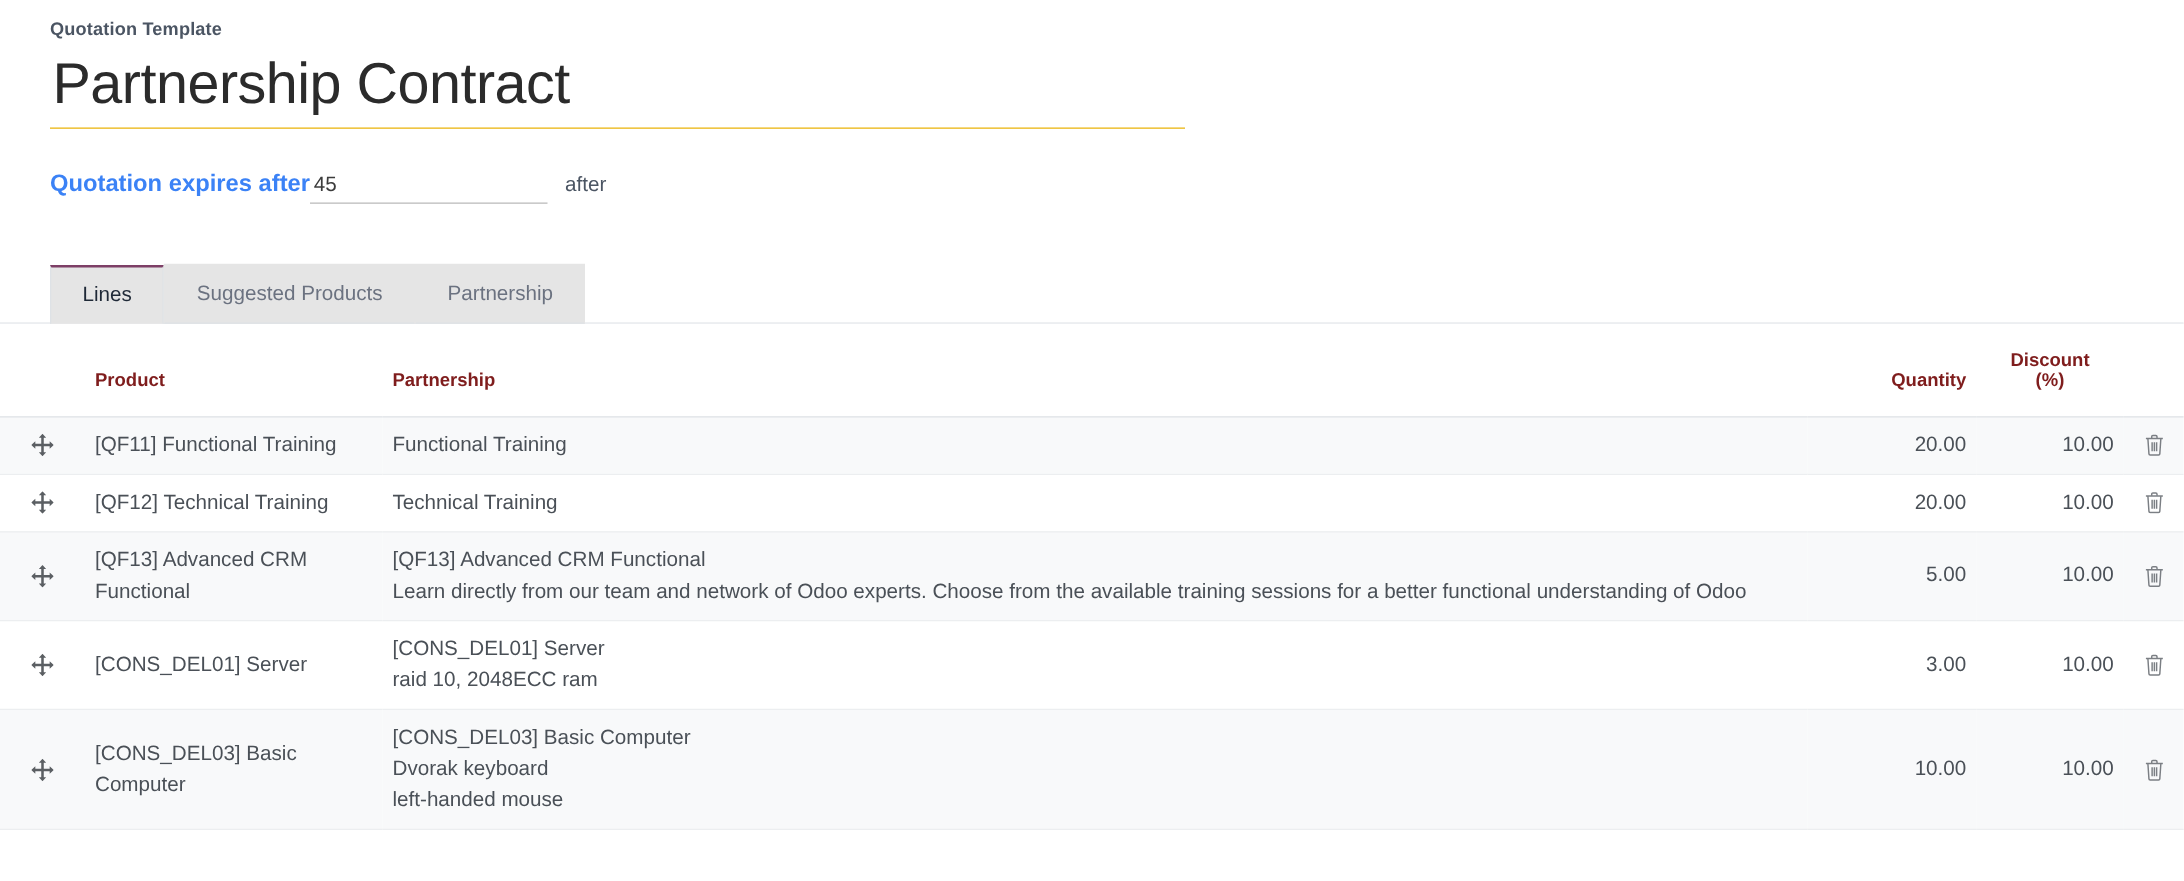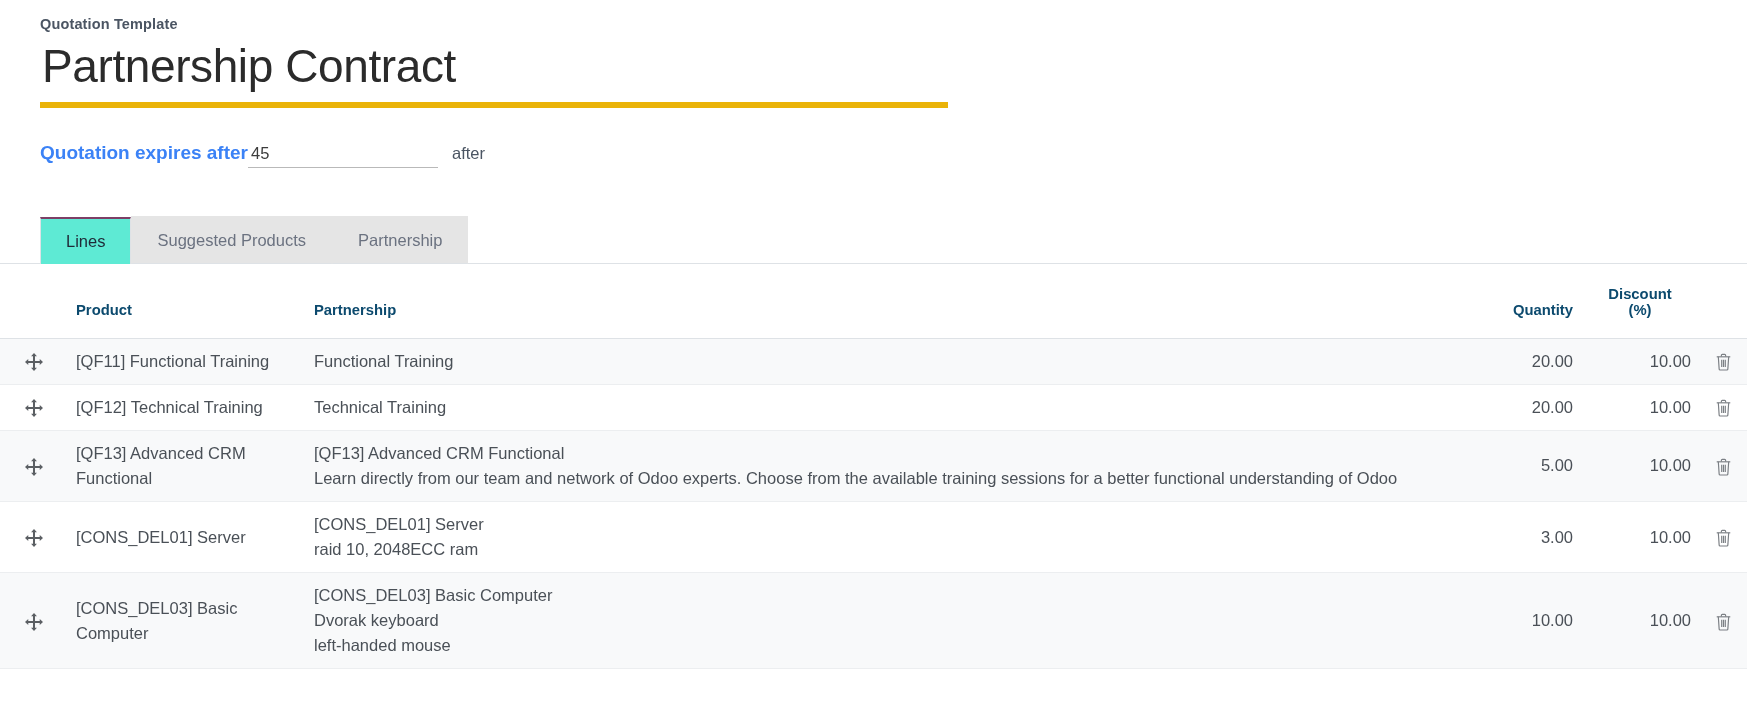--- a/index.html
+++ b/index.html
@@ -31,21 +31,21 @@
   .field-label-small {
     font-size: 14.5px;
     font-weight: 700;
     color: #4b5563;
     letter-spacing: .01em;
     line-height: 1.2;
     margin: 0 0 4px 0;
   }
   .title-wrap {
     width: 908px;
-    border-bottom: 6px solid #eab308;
+    border-bottom: 1px solid #eab308;
     padding-bottom: 4px;
   }
   .doc-title {
     font-size: 46px;
     font-weight: 400;
     color: #2b2b2b;
     line-height: 1.18;
     letter-spacing: -0.4px;
     margin: 0;
     padding: 2px 0 4px 2px;
@@ -96,39 +96,39 @@
     padding: 13px 25px 12px 25px;
     background: #e5e5e5;
     border: 1px solid transparent;
     border-bottom: none;
     line-height: 1.25;
     cursor: pointer;
     top: 1px;
     white-space: nowrap;
   }
   .tab.active {
-    background: #5eead4;
+    background: #e5e5e5;
     color: #1f2937;
     border-color: #dee2e6;
     border-top: 2px solid #7d3f66;
     padding-top: 12px;
   }
   .tab:not(.active) { border-bottom: 1px solid #dee2e6; }
 
   
   .lines-table {
     width: 100%;
     border-collapse: collapse;
     table-layout: fixed;
     font-size: 16.5px;
   }
   .lines-table thead th {
     font-size: 14.8px;
     font-weight: 700;
-    color: #0c4a6e;
+    color: #7f1d1d;
     padding: 22px 8px 20px 8px;
     border-bottom: 1px solid #dee2e6;
     vertical-align: bottom;
     background: #fff;
   }
   th.col-handle { width: 68px; }
   th.col-product { width: 238px; text-align: left; padding-left: 0; }
   th.col-desc { text-align: left; padding-left: 4px; }
   th.col-qty { width: 135px; text-align: right; padding-right: 12px; }
   th.col-disc { width: 118px; text-align: center; padding-right: 4px; }

